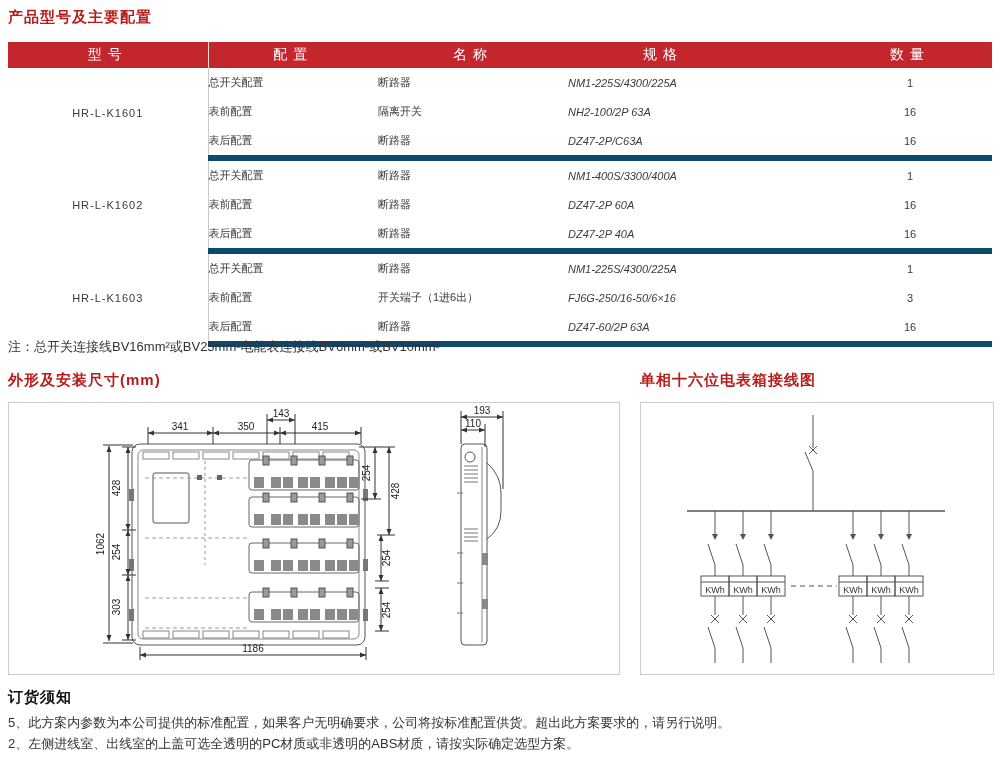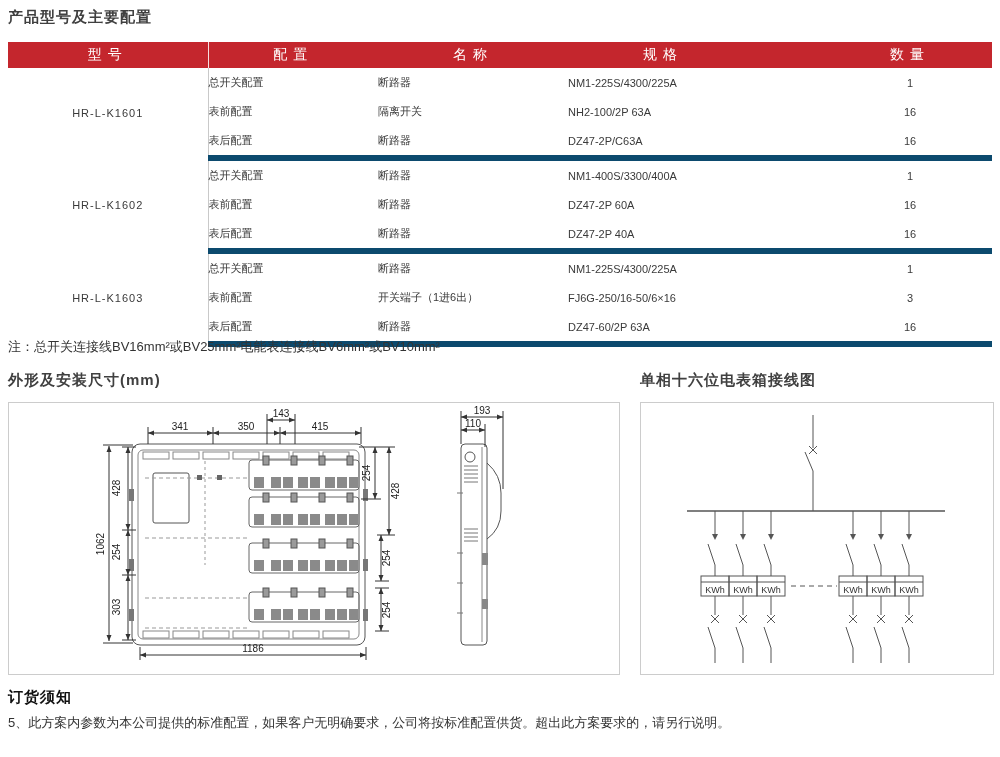--- a/index.html
+++ b/index.html
@@ -1,31 +1,31 @@
 <!DOCTYPE html>
 <html><head>
 <meta charset="utf-8">
 <style>
   html,body{margin:0;padding:0;background:#ffffff;}
   body{width:1000px;height:757px;font-family:"Liberation Sans","DejaVu Sans",sans-serif;}
   .page{position:relative;width:1000px;height:757px;background:#fff;overflow:hidden;}
-  .sec-title{position:absolute;font-size:15px;font-weight:bold;color:#404040;letter-spacing:1px;}
+  .sec-title{position:absolute;font-size:15px;font-weight:bold;color:#b91c1c;letter-spacing:1px;}
   
   table.cfg{position:absolute;left:8px;top:42px;width:984px;border-collapse:collapse;table-layout:fixed;}
   table.cfg col.c1{width:200px}table.cfg col.c2{width:170px}table.cfg col.c3{width:190px}
   table.cfg col.c4{width:260px}table.cfg col.c5{width:164px}
   table.cfg th{background:#c4262d;color:#fff;font-size:14px;font-weight:normal;height:26px;
     padding:0;letter-spacing:6px;text-align:center;}
   table.cfg th.model-col{border-right:1px solid rgba(255,255,255,.85);}
   table.cfg th.spec-col{text-align:left;padding-left:75px;}
   table.cfg td{font-size:11px;color:#3a3a3a;height:29px;padding:0;background:#fff;}
   td.model{border-right:1px solid #c9c9c9;text-align:center;letter-spacing:1px;color:#333;}
   td.config{padding-left:76px;}
   td.name{padding-left:77px;}
-  td.spec{padding-left:77px;}
+  td.spec{padding-left:77px;font-style:italic;}
   td.qty{text-align:center;}
   tr.group-end td{border-bottom:6px solid #0c4a6e;}
   
   .note{position:absolute;left:8px;top:338px;font-size:13px;color:#333;}
   .panel{position:absolute;top:402px;height:271px;border:1px solid #ccc;background:#fff;}
   .panel.left{left:8px;width:610px;}
   .panel.right{left:640px;width:352px;}
   .ordering-title{position:absolute;left:8px;top:688px;font-size:15px;font-weight:bold;color:#111;letter-spacing:1px;}
   .ordering-item{position:absolute;left:8px;font-size:13px;color:#333;}
   .ordering-item.i1{top:714px;}
@@ -486,14 +486,15 @@
             <line x1="272" y1="212" x2="264" y2="220"></line>
           <line x1="261" y1="224" x2="268" y2="245"></line>
             <line x1="268" y1="245" x2="268" y2="260"></line>
         </g>
       </g>
     </svg>
   </div>
 
   <div class="ordering-title">订货须知</div>
   <div class="ordering-item i1">5、此方案内参数为本公司提供的标准配置，如果客户无明确要求，公司将按标准配置供货。超出此方案要求的，请另行说明。</div>
+  <div class="ordering-item i2">2、左侧进线室、出线室的上盖可选全透明的PC材质或非透明的ABS材质，请按实际确定选型方案。</div>
 
 </div>
 
 </body></html>

